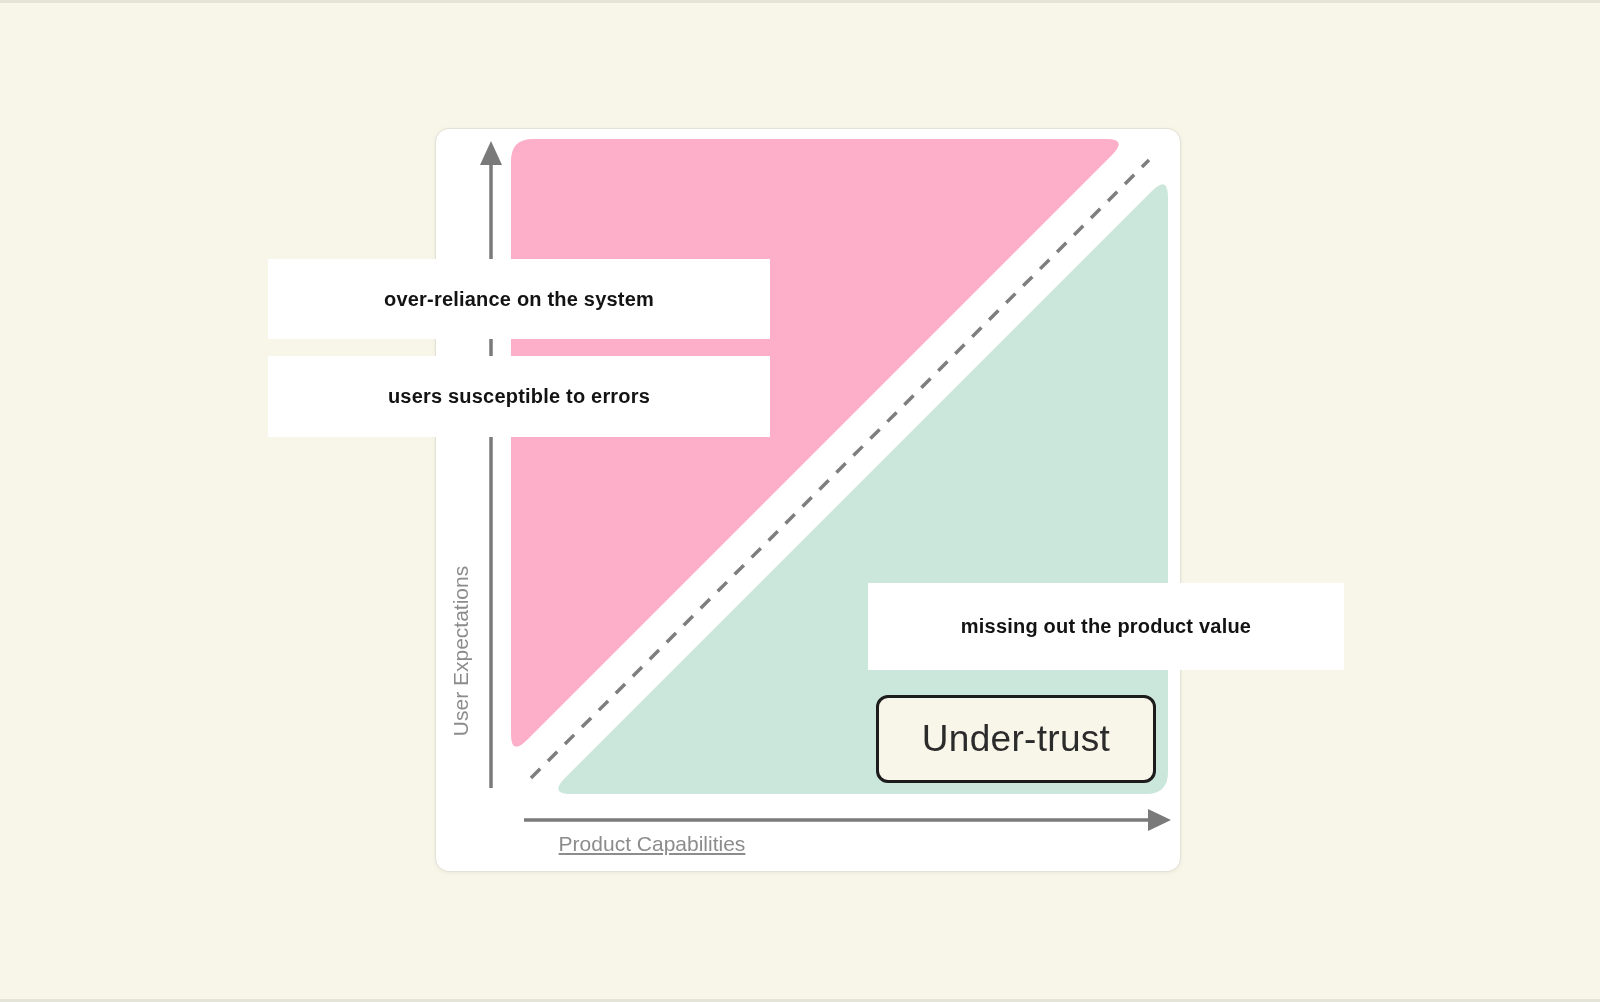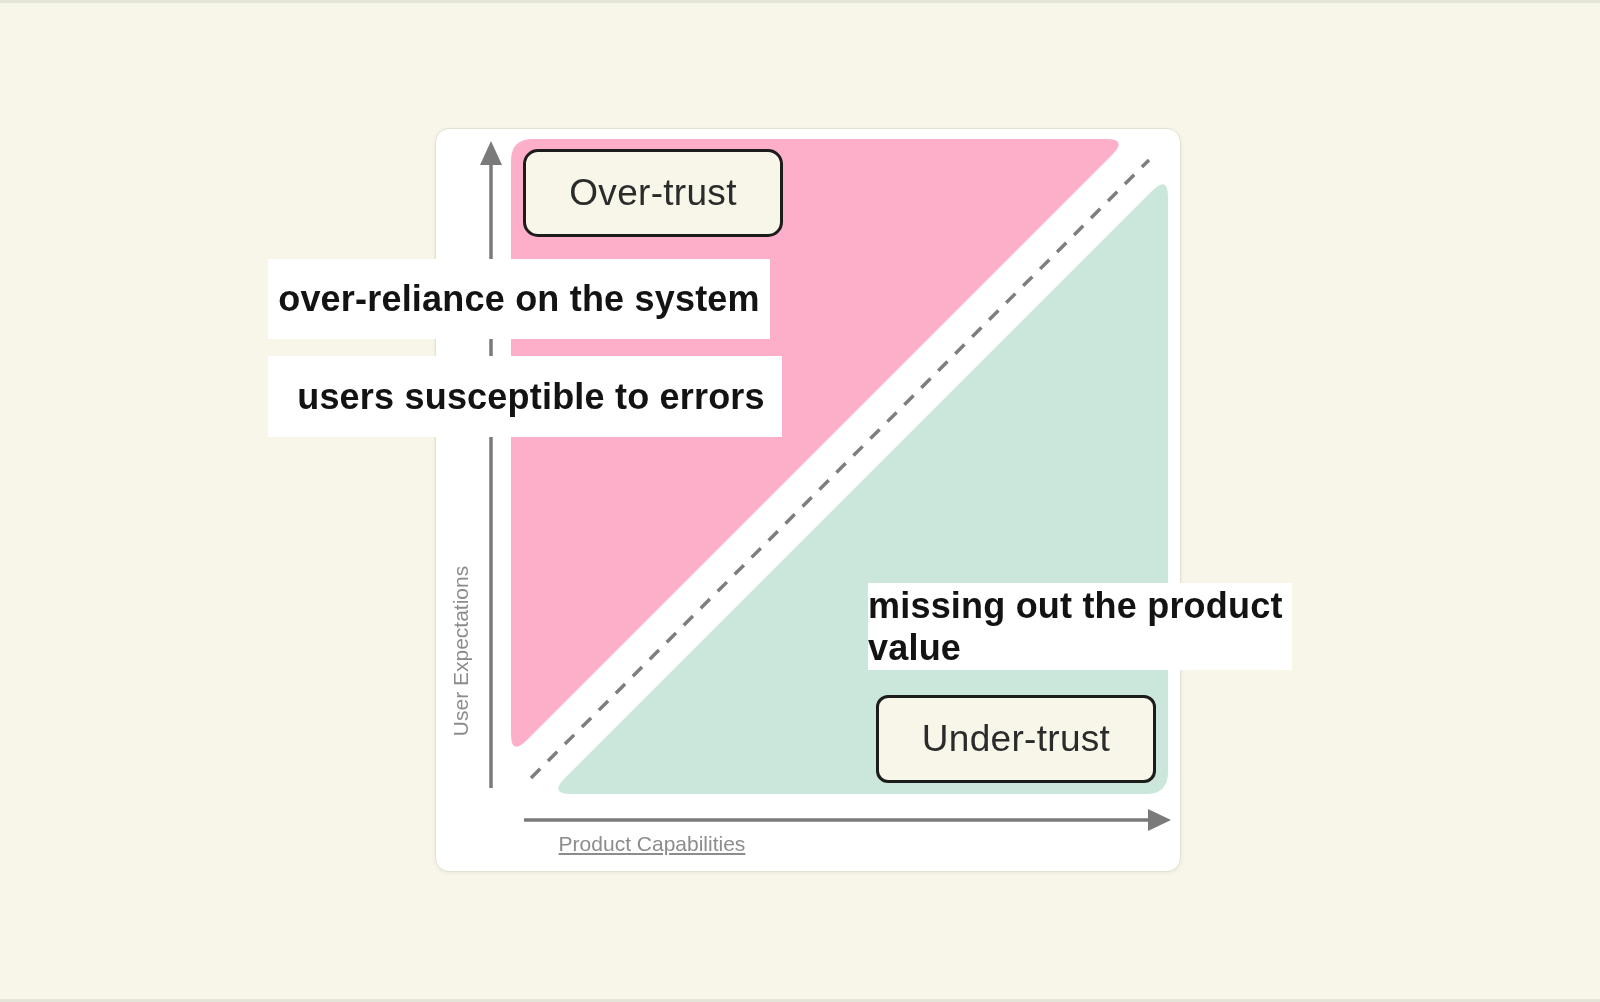--- a/index.html
+++ b/index.html
@@ -64,27 +64,27 @@
   .badge.under { left: 876px; top: 695px; width: 280px; height: 88px; border-radius: 12px; }
 
   .strip {
     position: absolute;
     display: flex;
     align-items: center;
     justify-content: center;
     background: var(--strip-bg, #FFFFFF);
     color: var(--strip-text, #131313);
     font-weight: bold;
-    font-size: 36px;
+    font-size: 20px;
     letter-spacing: 0.2px;
     z-index: 4;
   }
   .strip.s1 { left: 268px; top: 259px; width: 502px; height: 80px; }
-  .strip.s2 { left: 268px; top: 356px; width: 502px; height: 81px; padding-left: 12px; }
-  .strip.s3 { left: 868px; top: 583px; width: 424px; height: 87px; }
+  .strip.s2 { left: 268px; top: 356px; width: 502px; height: 81px; }
+  .strip.s3 { left: 868px; top: 583px; width: 476px; height: 87px; }
 
   .axis-label {
     position: absolute;
     color: var(--axis-label, #8C8C8C);
     font-size: 21px;
     text-align: center;
     z-index: 2;
   }
   .axis-label.y {
     left: 351px;
@@ -131,20 +131,17 @@
   <div class="strip s1">
     <span>over-reliance on the system</span>
   </div>
   <div class="strip s2">
     <span>users susceptible to errors</span>
   </div>
   <div class="strip s3">
     <span>missing out the product value</span>
   </div>
 
-  <div class="badge over">
-    <span>Over-trust</span>
-  </div>
   <div class="badge under">
     <span>Under-trust</span>
   </div>
 
 </div>
 
 </body></html>

